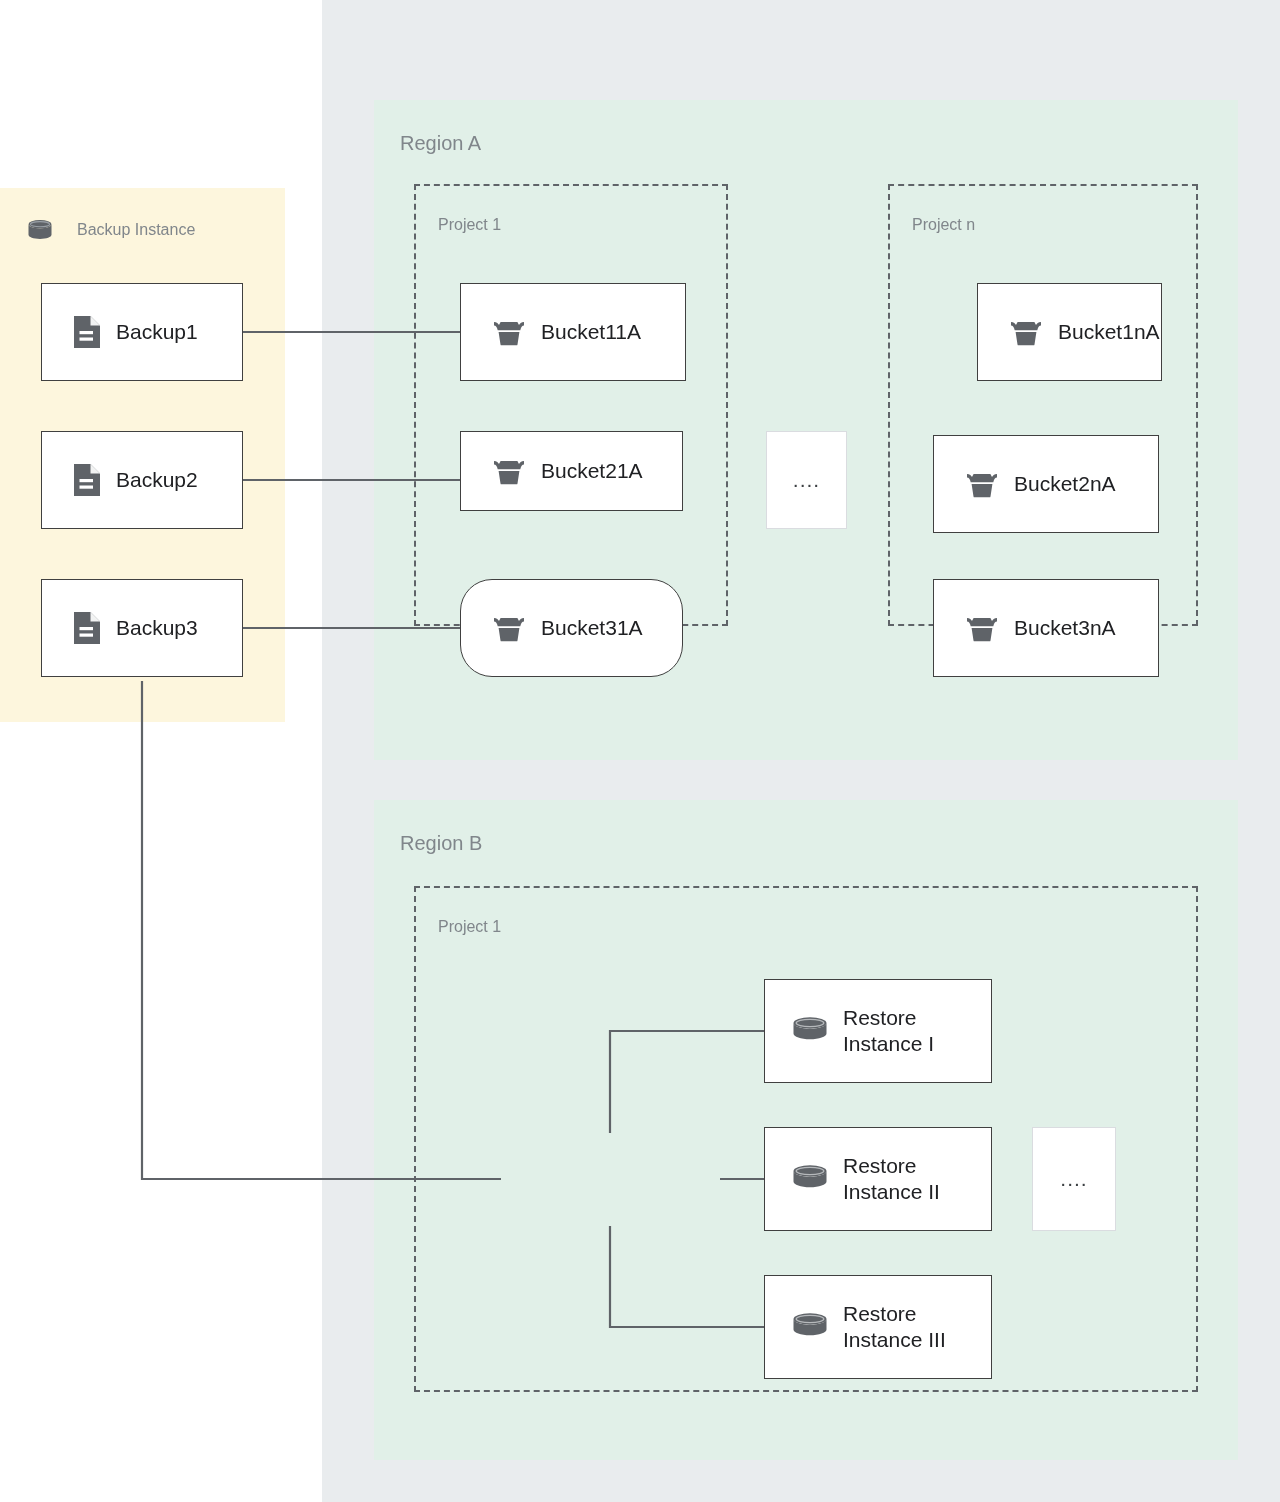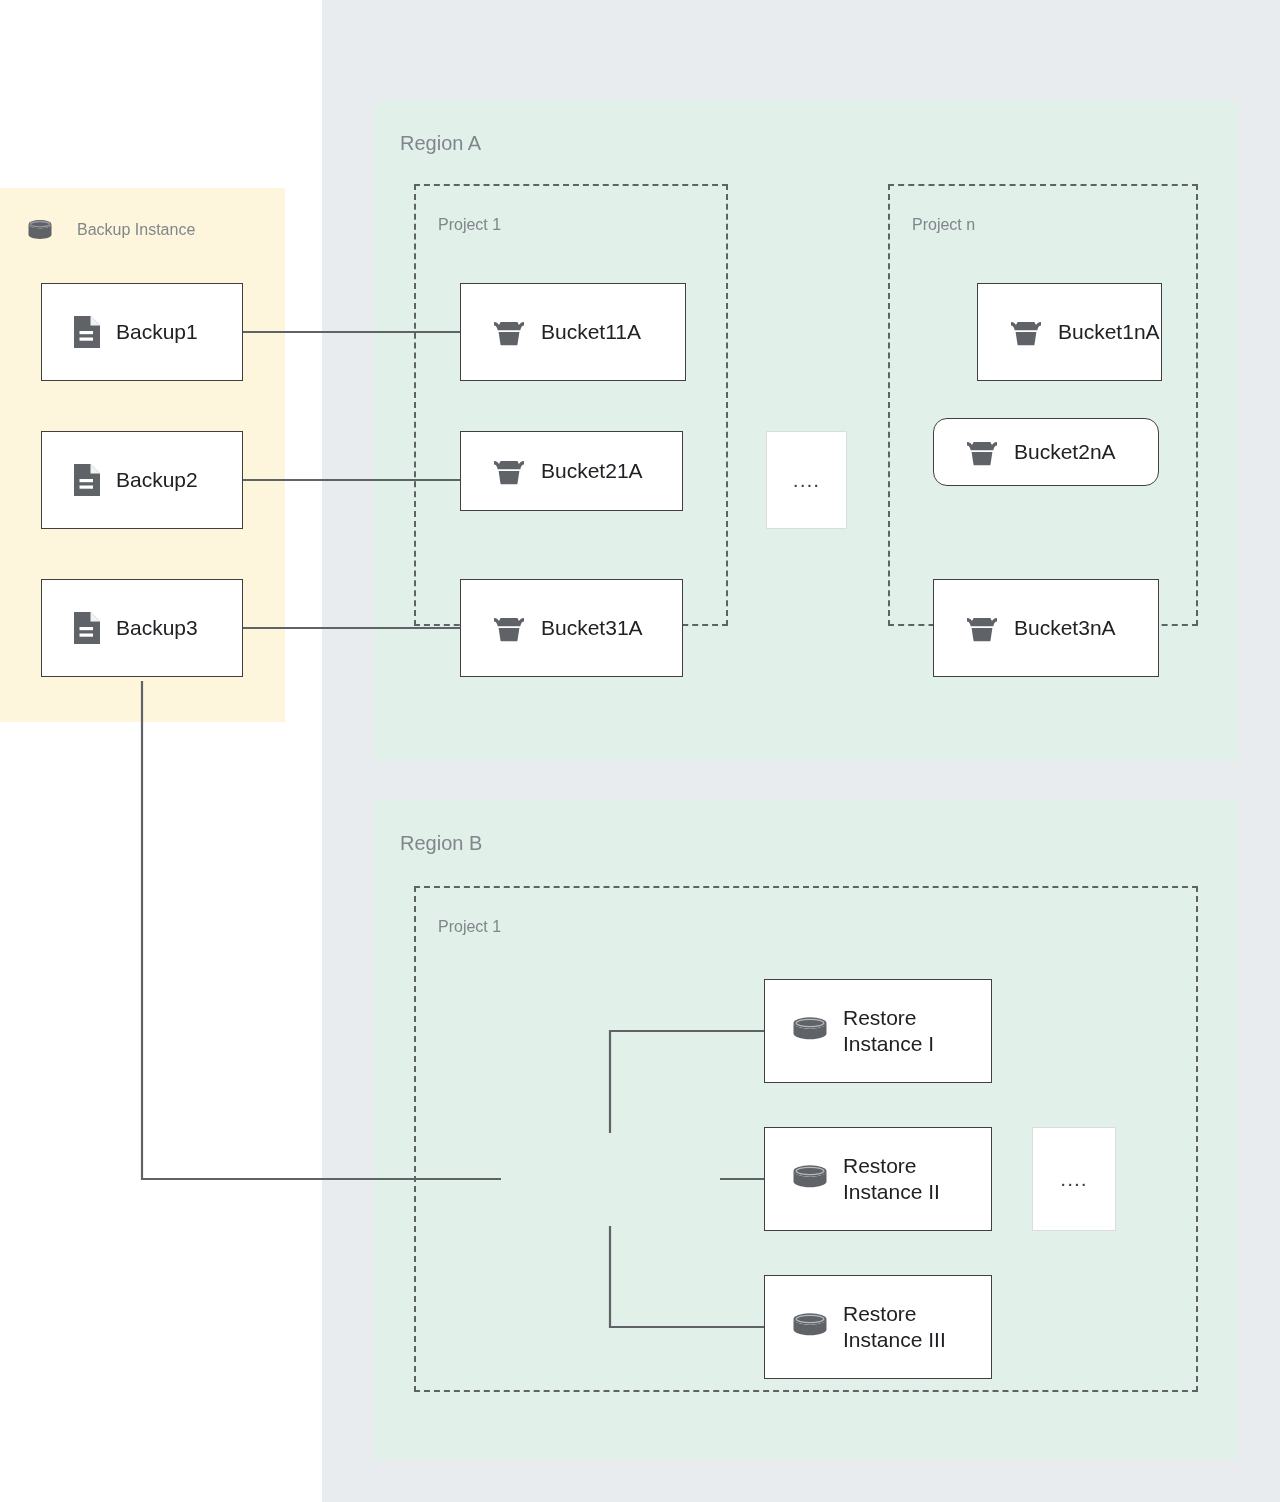--- a/index.html
+++ b/index.html
@@ -249,21 +249,21 @@
   <div class="node" style="left:460px; top:431px; width:223px; height:80px;">
     <span>
       <svg class="icon" width="36" height="34" viewBox="0 0 36 34" aria-hidden="true">
         <path d="M3 7c2.8 0 4.2 1.6 5 3.1L9.6 7h16.8l1.6 3.1C28.8 8.6 30.2 7 33 7v3.6c-1.9 0-2.7 1.5-3.2 3l-.5 1.6H6.7l-.5-1.6c-.5-1.5-1.3-3-3.2-3z" fill="#5f6368"></path>
         <path d="M7.6 17h20.8l-1.9 12.4a1 1 0 0 1-1 .85H10.5a1 1 0 0 1-1-.85z" fill="#5f6368"></path>
       </svg>
     </span>
     <span class="node-label">Bucket21A</span>
   </div>
 
-  <div class="node" style="left:460px; top:579px; width:223px; height:98px;">
+  <div class="node" style="left:460px; top:579px; width:223px; height:98px;border-radius:32px;">
     <span>
       <svg class="icon" width="36" height="34" viewBox="0 0 36 34" aria-hidden="true">
         <path d="M3 7c2.8 0 4.2 1.6 5 3.1L9.6 7h16.8l1.6 3.1C28.8 8.6 30.2 7 33 7v3.6c-1.9 0-2.7 1.5-3.2 3l-.5 1.6H6.7l-.5-1.6c-.5-1.5-1.3-3-3.2-3z" fill="#5f6368"></path>
         <path d="M7.6 17h20.8l-1.9 12.4a1 1 0 0 1-1 .85H10.5a1 1 0 0 1-1-.85z" fill="#5f6368"></path>
       </svg>
     </span>
     <span class="node-label">Bucket31A</span>
   </div>
 
   <div class="ellipsis-box" style="left:766px; top:431px; width:81px; height:98px;">
@@ -273,21 +273,21 @@
   <div class="node" style="left:933px; top:283px; width:185px; height:98px;margin-left:44px;">
     <span>
       <svg class="icon" width="36" height="34" viewBox="0 0 36 34" aria-hidden="true">
         <path d="M3 7c2.8 0 4.2 1.6 5 3.1L9.6 7h16.8l1.6 3.1C28.8 8.6 30.2 7 33 7v3.6c-1.9 0-2.7 1.5-3.2 3l-.5 1.6H6.7l-.5-1.6c-.5-1.5-1.3-3-3.2-3z" fill="#5f6368"></path>
         <path d="M7.6 17h20.8l-1.9 12.4a1 1 0 0 1-1 .85H10.5a1 1 0 0 1-1-.85z" fill="#5f6368"></path>
       </svg>
     </span>
     <span class="node-label">Bucket1nA</span>
   </div>
 
-  <div class="node" style="left:933px; top:418px; width:226px; height:68px;border-radius:14px;">
+  <div class="node" style="left:933px; top:435px; width:226px; height:98px;">
     <span>
       <svg class="icon" width="36" height="34" viewBox="0 0 36 34" aria-hidden="true">
         <path d="M3 7c2.8 0 4.2 1.6 5 3.1L9.6 7h16.8l1.6 3.1C28.8 8.6 30.2 7 33 7v3.6c-1.9 0-2.7 1.5-3.2 3l-.5 1.6H6.7l-.5-1.6c-.5-1.5-1.3-3-3.2-3z" fill="#5f6368"></path>
         <path d="M7.6 17h20.8l-1.9 12.4a1 1 0 0 1-1 .85H10.5a1 1 0 0 1-1-.85z" fill="#5f6368"></path>
       </svg>
     </span>
     <span class="node-label">Bucket2nA</span>
   </div>
 
   <div class="node" style="left:933px; top:579px; width:226px; height:98px;">

